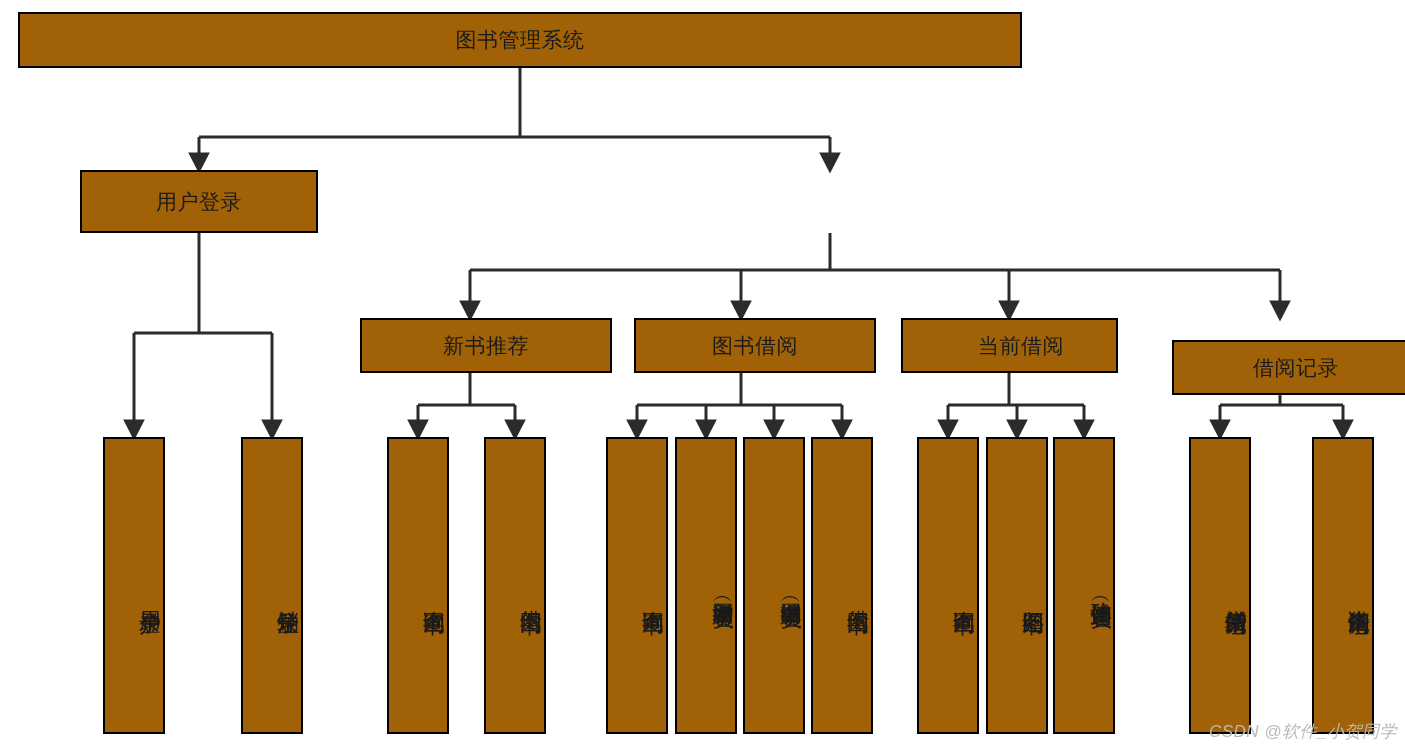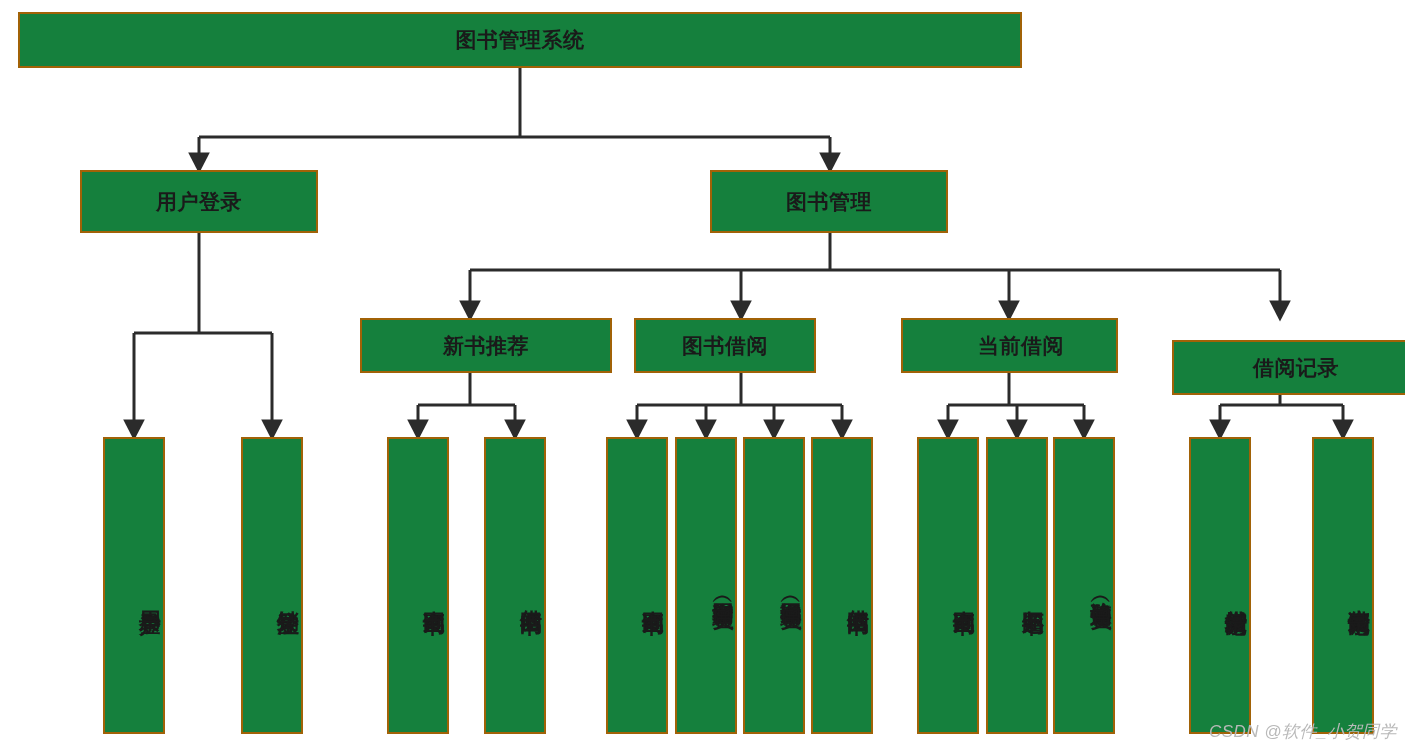--- a/index.html
+++ b/index.html
@@ -22,28 +22,27 @@
   svg#tree-svg {
     position: absolute;
     left: 0;
     top: 0;
     width: 1405px;
     height: 747px;
   }
   .node-box {
     position: absolute;
     box-sizing: border-box;
-    border: 2px solid #a16207;
-    background: #15803d;
+    border: 2px solid #000000;
+    background: #a16207;
     display: flex;
     align-items: center;
     justify-content: center;
     color: #1a1a1a;
     z-index: 2;
-    font-weight: bold;
   }
   .node-h {
     font-size: 21px;
     line-height: 1.1;
     letter-spacing: 0.5px;
     white-space: nowrap;
   }
   .node-v {
     writing-mode: vertical-rl;
     text-orientation: upright;
@@ -124,24 +123,23 @@
       <path d="M1280,373 L1280,405"></path>
       <path d="M1220,405 L1343,405"></path>
       <path d="M1220,405 L1220,429" marker-end="url(#arrowhead)"></path>
       <path d="M1343,405 L1343,429" marker-end="url(#arrowhead)"></path>
     </g>
   </svg>
 
   <div class="node-box node-h" style="left: 18px; top: 12px; width: 1004px; height: 56px;">图书管理系统</div>
 
   <div class="node-box node-h" style="left: 80px; top: 170px; width: 238px; height: 63px;">用户登录</div>
-  <div class="node-box node-h" style="left: 710px; top: 170px; width: 238px; height: 63px;">图书管理</div>
 
   <div class="node-box node-h" style="left: 360px; top: 318px; width: 252px; height: 55px;">新书推荐</div>
-  <div class="node-box node-h" style="left: 634px; top: 318px; width: 182px; height: 55px;">图书借阅</div>
+  <div class="node-box node-h" style="left: 634px; top: 318px; width: 242px; height: 55px;">图书借阅</div>
   <div class="node-box node-h" style="left: 901px; top: 318px; width: 217px; height: 55px; padding-left: 23px;">当前借阅</div>
   <div class="node-box node-h" style="left: 1172px; top: 306px; width: 248px; height: 55px; margin-top: 34px;">借阅记录</div>
 
   <div class="node-box node-v" style="left: 103px; top: 437px; width: 62px; height: 297px;">用户登录</div>
   <div class="node-box node-v" style="left: 241px; top: 437px; width: 62px; height: 297px;">注销登录</div>
   <div class="node-box node-v" style="left: 387px; top: 437px; width: 62px; height: 297px;">查询图书</div>
   <div class="node-box node-v" style="left: 484px; top: 437px; width: 62px; height: 297px;">借阅图书</div>
   <div class="node-box node-v" style="left: 606px; top: 437px; width: 62px; height: 297px;">查询图书</div>
   <div class="node-box node-v tall-text" style="left: 675px; top: 437px; width: 62px; height: 297px;">新增图书（管理员）</div>
   <div class="node-box node-v tall-text" style="left: 743px; top: 437px; width: 62px; height: 297px;">编辑图书（管理员）</div>

